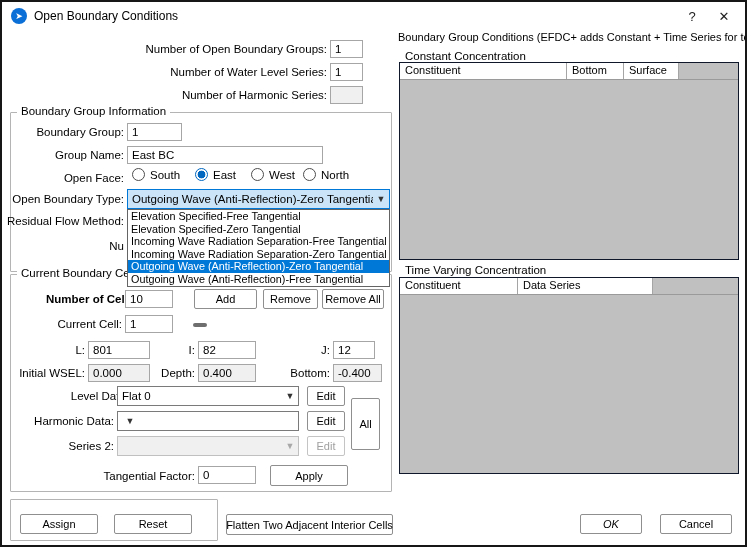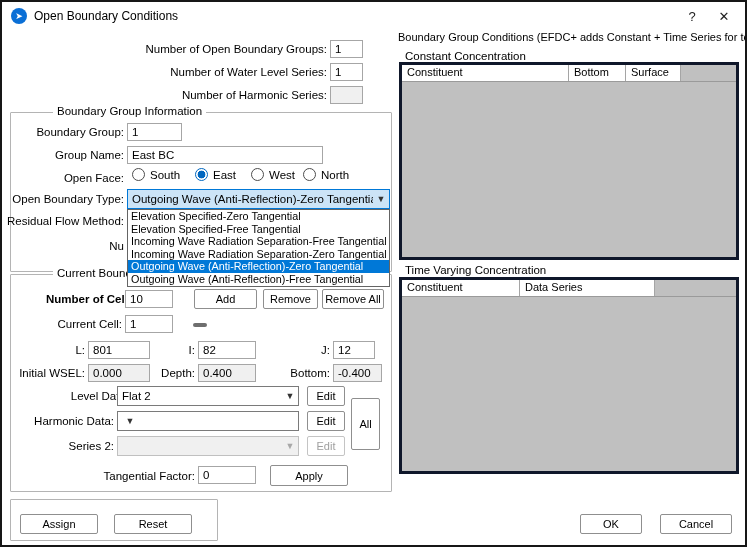--- a/index.html
+++ b/index.html
@@ -11,38 +11,38 @@
   .lbl.r { text-align:right; }
   .tbox { position:absolute; border:1px solid #a6a6a6; background:#fff;
           font-size:11.5px; padding:1px 4px; height:18px; line-height:14px;
           white-space:nowrap; overflow:hidden; }
   .tbox.ro { background:#f0f0f0; }
   .btn { position:absolute; border:1px solid #8f8f8f; border-radius:2px; background:#fff;
          font-size:11px; text-align:center; display:flex; align-items:center;
          justify-content:center; cursor:default; white-space:nowrap; }
   .btn.disabled { color:#9f9f9f; border-color:#c4c4c4; }
   .groupbox { position:absolute; border:1px solid #b4b4b4; border-radius:1px; }
-  .grouptitle { position:absolute; background:#fff; padding:0 4px; font-size:11.5px; white-space:nowrap;margin-left:36px; }
+  .grouptitle { position:absolute; background:#fff; padding:0 4px; font-size:11.5px; white-space:nowrap; }
   .combo { position:absolute; border:1px solid #7a7a7a; background:#fff; height:20px;
            display:flex; align-items:center; font-size:11.5px; padding-left:4px; }
   .combo .ctext { flex:1; white-space:nowrap; overflow:hidden; }
   .combo .carrow { width:16px; text-align:center; font-size:9px; color:#333; }
   .combo.focus { border-color:#0078d7; background:#cce4f7; }
   .combo.disabled { background:#f0f0f0; border-color:#c0c0c0; color:#8a8a8a; }
   .combo.disabled .carrow { color:#a8a8a8; }
   .ddlist { position:absolute; background:#fff; border:1px solid #646464; z-index:20; }
   .dditem { height:12.6px; line-height:12.6px; font-size:10.8px; padding:0 3px;
             white-space:nowrap; overflow:hidden; cursor:default; }
   .dditem.selected { background:#0078d7; color:#fff; }
   .radio { position:absolute; display:flex; align-items:center; font-size:11.5px; }
   .rdot { width:13px; height:13px; border:1px solid #4d4d4d; border-radius:50%;
           background:#fff; margin-right:5px; display:inline-block; }
   .radio.checked .rdot { border-color:#0067c0;
           background: radial-gradient(circle, #0067c0 0 3.6px, #fff 4.2px); }
-  .table { position:absolute; border:3px solid #0f172a; background:#c0c0c0;
+  .table { position:absolute; border:1px solid #0f172a; background:#c0c0c0;
            display:flex; flex-direction:column; }
   .thead { display:flex; height:17px; border-bottom:1px solid #9a9a9a; }
   .th { background:#fff; border-right:1px solid #a5a5a5; font-size:11px;
         padding:1px 5px; white-space:nowrap; overflow:hidden; }
   .th.filler { background:#c0c0c0; border-right:none; flex:1; }
   .tbody { flex:1; background:#c0c0c0; }
   .titlebar { position:absolute; left:0; top:0; width:100%; height:27px; background:#fff; }
   .appicon { position:absolute; left:9px; top:6px; width:16px; height:16px; border-radius:50%;
              background:#0a6fd6; color:#fff; font-size:9px; display:flex;
              align-items:center; justify-content:center; }
@@ -102,22 +102,22 @@
   <div class="lbl r" style="left:10px; top:191px; width:112px;">Open Boundary Type:</div>
   <div class="combo focus" style="left:125px; top:187px; width:263px;">
     <span class="ctext">Outgoing Wave (Anti-Reflection)-Zero Tangential</span>
     <span class="carrow">▼</span>
   </div>
 
   <div class="lbl r" style="left:2px; top:213px; width:120px;">Residual Flow Method:</div>
   <div class="lbl r" style="left:62px; top:238px; width:60px;">Nu</div>
 
   <div class="ddlist" style="left:125px; top:207px; width:263px;">
+    <div class="dditem">Elevation Specified-Free Tangential</div>
     <div class="dditem">Elevation Specified-Zero Tangential</div>
-    <div class="dditem">Elevation Specified-Free Tangential</div>
     <div class="dditem">Incoming Wave Radiation Separation-Free Tangential</div>
     <div class="dditem">Incoming Wave Radiation Separation-Zero Tangential</div>
     <div class="dditem selected">Outgoing Wave (Anti-Reflection)-Zero Tangential</div>
     <div class="dditem">Outgoing Wave (Anti-Reflection)-Free Tangential</div>
   </div>
 
   <div class="groupbox" style="left:8px; top:272px; width:382px; height:218px;"></div>
   <div class="grouptitle" style="left:15px; top:265px;">Current Boundary Cell</div>
 
   <div class="lbl r" style="left:26px; top:291px; width:110px;font-weight:bold;">Number of Cells:</div>
@@ -139,21 +139,21 @@
 
   <div class="lbl r" style="left:10px; top:365px; width:73px;">Initial WSEL:</div>
   <div class="tbox ro" style="left:86px; top:362px; width:62px;">0.000</div>
   <div class="lbl r" style="left:140px; top:365px; width:53px;">Depth:</div>
   <div class="tbox ro" style="left:196px; top:362px; width:58px;">0.400</div>
   <div class="lbl r" style="left:270px; top:365px; width:58px;">Bottom:</div>
   <div class="tbox ro" style="left:331px; top:362px; width:49px;">-0.400</div>
 
   <div class="lbl r" style="left:25px; top:388px; width:102px;">Level Data:</div>
   <div class="combo" style="left:115px; top:384px; width:182px;">
-    <span class="ctext">Flat 2</span>
+    <span class="ctext">Flat 0</span>
     <span class="carrow">▼</span>
   </div>
   <div class="btn" style="left:305px; top:384px; width:38px; height:20px;">Edit</div>
 
   <div class="lbl r" style="left:10px; top:413px; width:102px;">Harmonic Data:</div>
   <div class="combo" style="left:115px; top:409px; width:182px;">
     <span class="carrow">▼</span>
   </div>
   <div class="btn" style="left:305px; top:409px; width:38px; height:20px;">Edit</div>
   <div class="btn" style="left:349px; top:396px; width:29px; height:52px;">All</div>
@@ -166,20 +166,21 @@
   <div class="btn disabled" style="left:305px; top:434px; width:38px; height:20px;">Edit</div>
 
   <div class="lbl r" style="left:60px; top:468px; width:133px;">Tangential Factor:</div>
   <div class="tbox" style="left:196px; top:464px; width:58px;">0</div>
   <div class="btn" style="left:268px; top:463px; width:78px; height:21px;">Apply</div>
 
   <div class="groupbox" style="left:8px; top:497px; width:208px; height:42px;"></div>
   <div class="btn" style="left:18px; top:512px; width:78px; height:20px;">Assign</div>
   <div class="btn" style="left:112px; top:512px; width:78px; height:20px;">Reset</div>
 
+  <div class="btn" style="left:224px; top:512px; width:167px; height:21px;">Flatten Two Adjacent Interior Cells</div>
 
   <div class="lbl" style="left:396px; top:29px; font-size:11px;">Boundary Group Conditions (EFDC+ adds Constant + Time Series for total)</div>
 
   <div class="lbl" style="left:403px; top:48px;">Constant Concentration</div>
   <div class="table" style="left:397px; top:60px; width:340px; height:198px;">
     <div class="thead">
       <div class="th" style="width:167px;">Constituent</div>
       <div class="th" style="width:57px;">Bottom</div>
       <div class="th" style="width:55px;">Surface</div>
       <div class="th filler"></div>
@@ -190,16 +191,16 @@
   <div class="lbl" style="left:403px; top:262px;">Time Varying Concentration</div>
   <div class="table" style="left:397px; top:275px; width:340px; height:197px;">
     <div class="thead">
       <div class="th" style="width:118px;">Constituent</div>
       <div class="th" style="width:135px;">Data Series</div>
       <div class="th filler"></div>
     </div>
     <div class="tbody"></div>
   </div>
 
-  <div class="btn" style="left:578px; top:512px; width:62px; height:20px;">OK</div>
+  <div class="btn" style="left:578px; top:512px; width:62px; height:20px;font-style:italic;">OK</div>
   <div class="btn" style="left:658px; top:512px; width:72px; height:20px;">Cancel</div>
 
 </div>
 
 </body></html>

